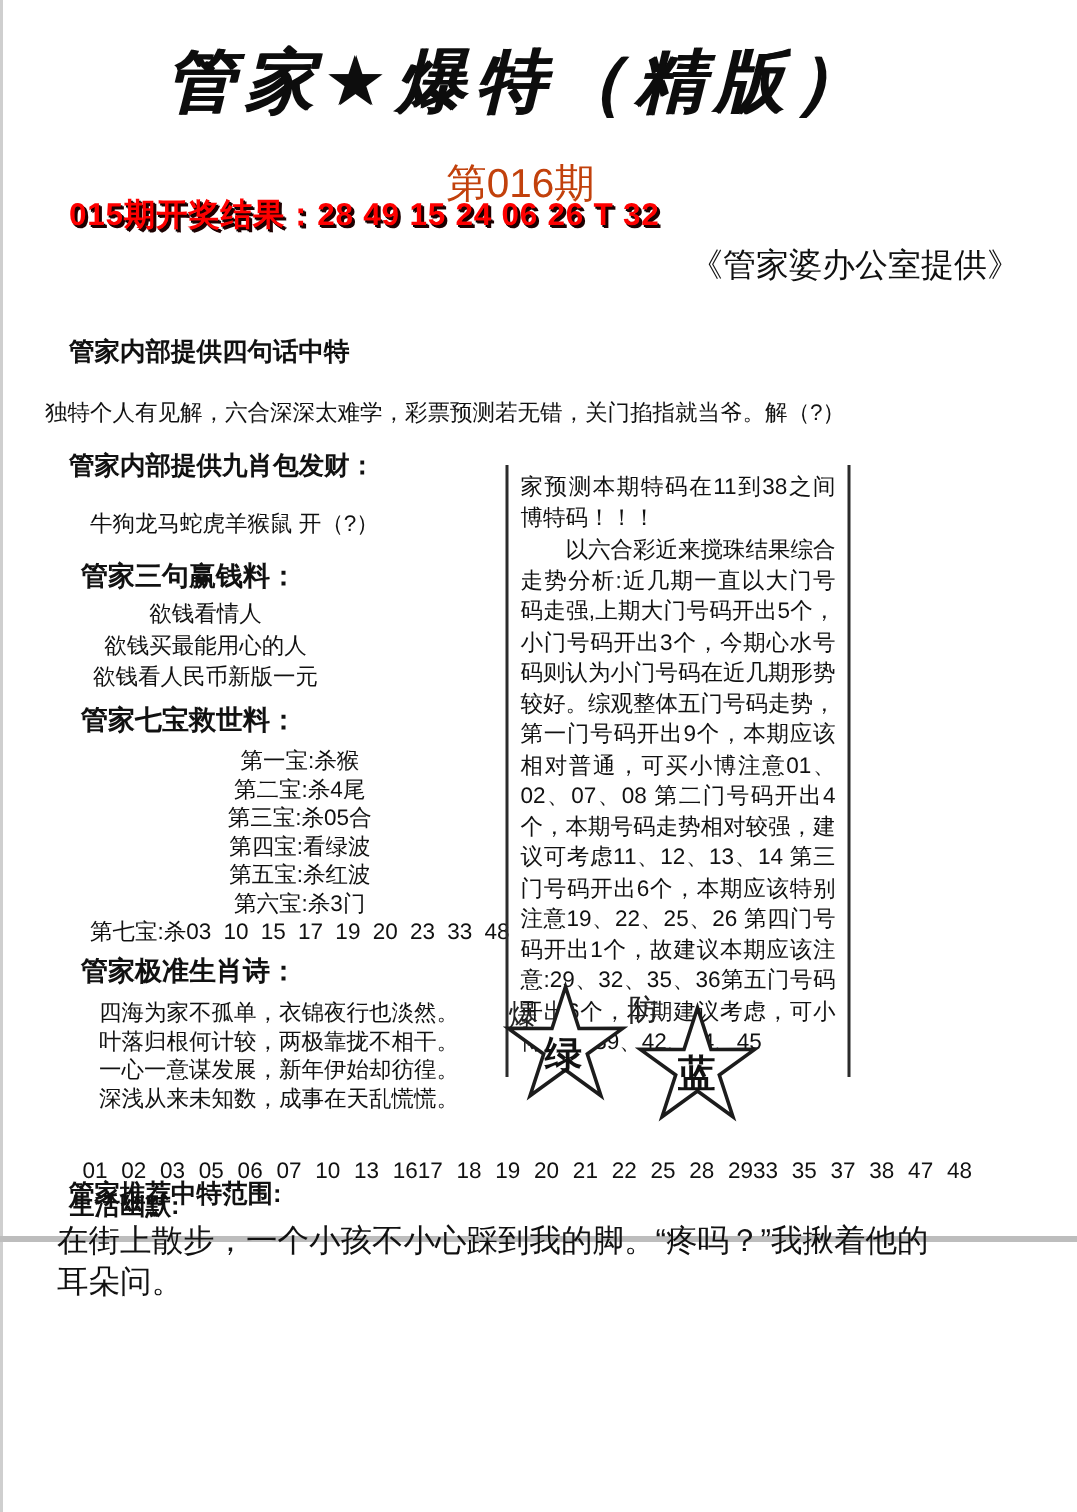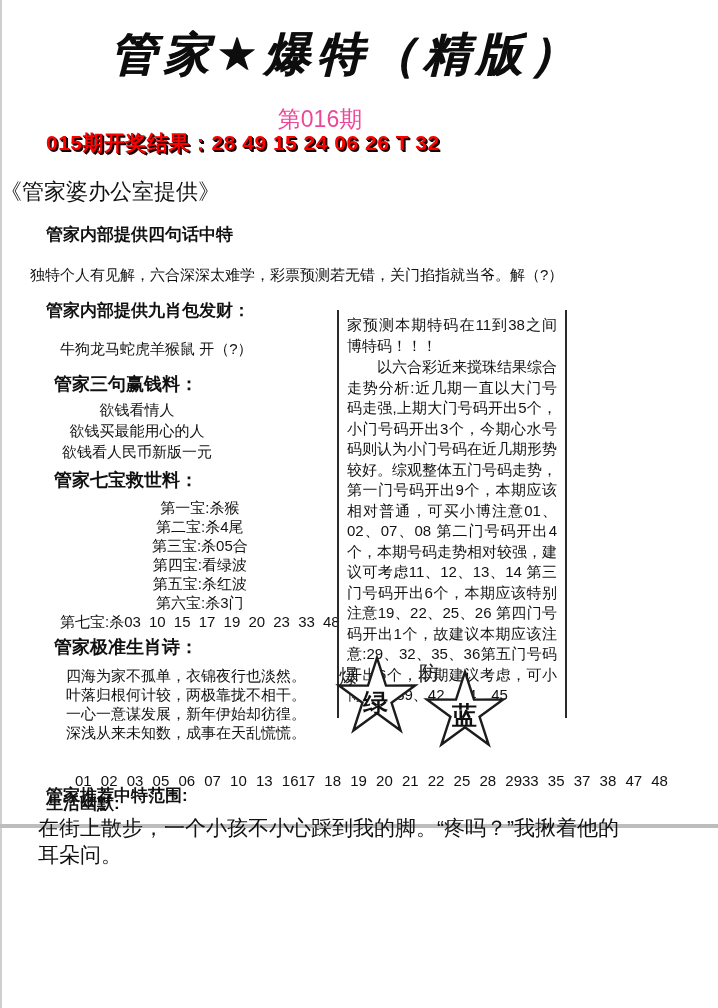--- a/index.html
+++ b/index.html
@@ -11,34 +11,34 @@
     overflow:hidden;
   }
   .page{position:relative;width:718px;height:828px;background:#fff;}
   .abs{position:absolute;}
   .title{
     font-size:46px;font-weight:900;font-style:italic;
     letter-spacing:7px;white-space:nowrap;
     color:#0d0d0d;
     text-shadow:1px 0 0 #0d0d0d;
   }
-  .issue{font-size:23px;color:#ec4899;}
+  .issue{font-size:27px;color:#c2410c;padding-left:27px;}
   .result{
     font-size:21px;font-weight:bold;color:#ff0000;white-space:nowrap;
     text-shadow:2px 2px 0 #1c0000,1px 1px 0 #000000;
     letter-spacing:0.5px;
   }
   .provider{font-size:22px;color:#111;white-space:nowrap;}
   .h{font-size:17px;font-weight:bold;color:#111;white-space:nowrap;text-align:right;}
   .h2{font-size:18px;font-weight:bold;color:#111;white-space:nowrap;}
   .t{font-size:15px;color:#111;white-space:nowrap;text-align:center;}
   .list .t{display:block;}
   .poem .t{line-height:19px;}
   .treasure .t{line-height:19px;word-spacing:4px;}
-  .numbers{font-size:15px;color:#111;word-spacing:5px;white-space:nowrap;margin-left:20px;}
+  .numbers{font-size:15px;color:#111;word-spacing:5px;white-space:nowrap;}
   .humor{font-size:21px;color:#111;line-height:27px;}
   .box{
     border-left:2px solid #2b2b2b;
     border-right:2px solid #2b2b2b;
     padding:5px 8px 0 8px;
     box-sizing:border-box;
   }
   .box p{margin:0 0 1px 0;font-size:15px;line-height:20.5px;color:#111;text-align:justify;}
   .box p.indent{text-indent:2em;}
   .star-label{font-size:20px;color:#222;}
@@ -53,21 +53,21 @@
 
   <div class="edge-left"></div>
   <div class="edge-bottom"></div>
 
   <div class="abs title" style="left:0;right:0;top:24px;text-align:center;margin-left:-26px;">管家★爆特（精版）</div>
 
   <div class="abs issue" style="left:0;width:640px;top:104px;text-align:center;">第016期</div>
 
   <div class="abs result" style="left:46px;top:129px;">015期开奖结果：28 49 15 24 06 26 T 32</div>
 
-  <div class="abs provider" style="left:0;width:680px;top:177px;text-align:left;">《管家婆办公室提供》</div>
+  <div class="abs provider" style="left:0;width:680px;top:162px;text-align:right;">《管家婆办公室提供》</div>
 
   <div class="abs h" style="left:46px;top:223px;">管家内部提供四句话中特</div>
   <div class="abs t" style="left:30px;top:266px;">独特个人有见解，六合深深太难学，彩票预测若无错，关门掐指就当爷。解（?）</div>
 
   <div class="abs h" style="left:46px;top:299px;">管家内部提供九肖包发财：</div>
   <div class="abs t" style="left:60px;top:340px;">牛狗龙马蛇虎羊猴鼠 开（?）</div>
 
   <div class="abs h2" style="left:54px;top:372px;">管家三句赢钱料：</div>
   <div class="abs list" style="left:62px;top:399px;">
     <span class="t" style="line-height:21px;">欲钱看情人</span>

